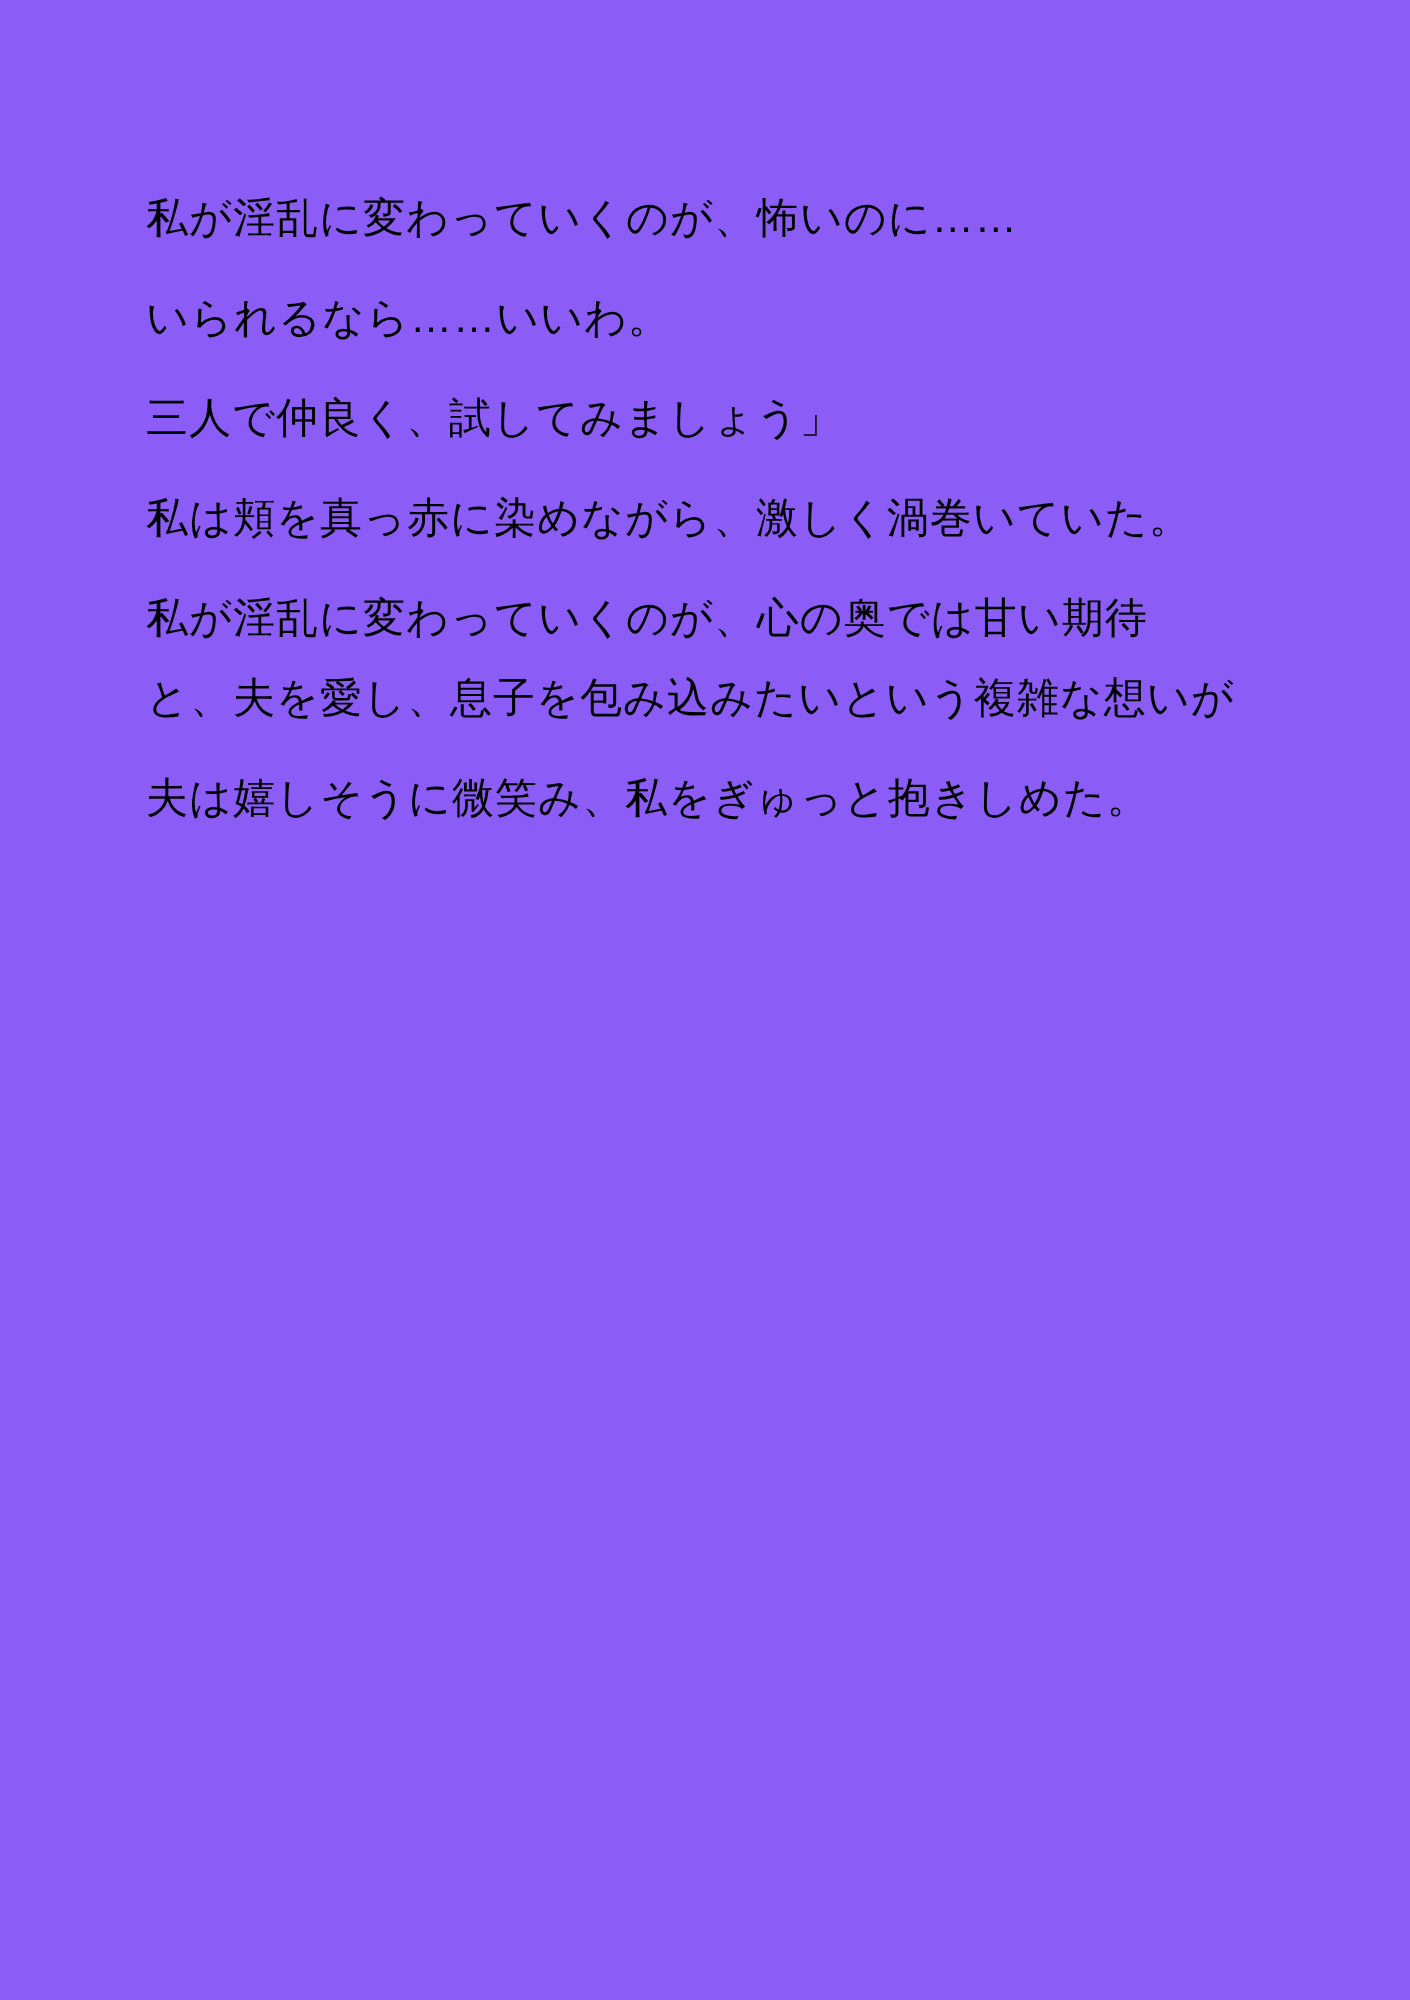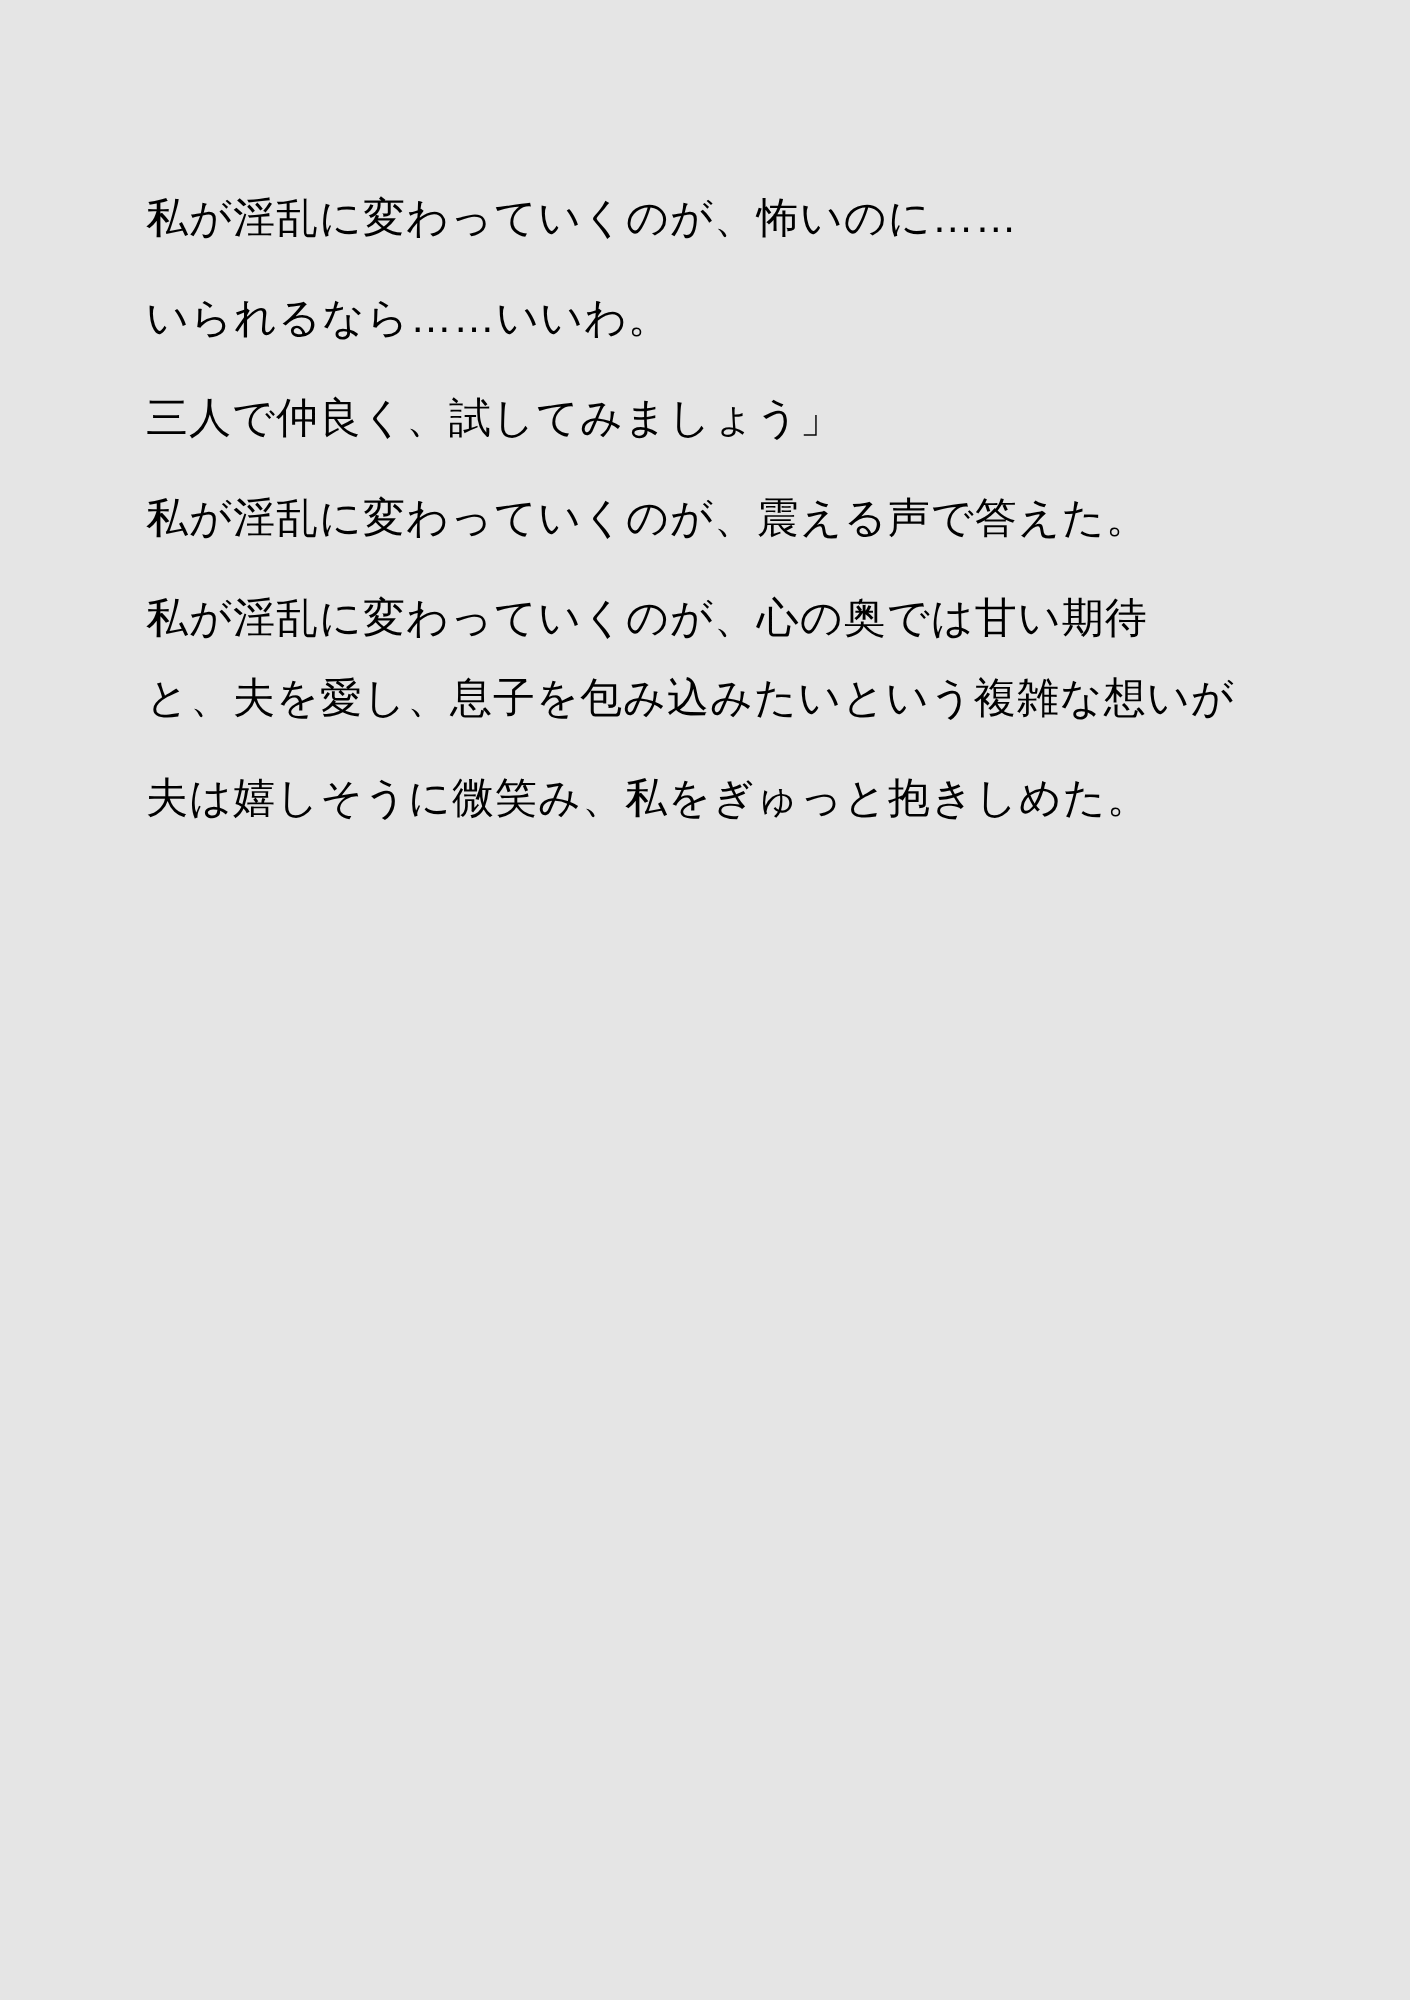--- a/index.html
+++ b/index.html
@@ -4,21 +4,21 @@
   <style>
     * { margin: 0; padding: 0; box-sizing: border-box; }
     html, body {
       background: #ffffff;
       font-family: "Liberation Sans", "DejaVu Sans", sans-serif;
     }
     .page {
       position: relative;
       width: 1410px;
       height: 2000px;
-      background: #e5e5e5;
+      background: #8b5cf6;
       overflow: hidden;
     }
     .text-block {
       position: absolute;
       left: 146px;
       top: 178px;
       width: 1150px;
       color: #000000;
     }
     .paragraph {
@@ -46,21 +46,21 @@
 
     <div class="paragraph">
       <div class="text-line">いられるなら……いいわ。</div>
     </div>
 
     <div class="paragraph">
       <div class="text-line">三人で仲良く、試してみましょう」</div>
     </div>
 
     <div class="paragraph">
-      <div class="text-line">私が淫乱に変わっていくのが、震える声で答えた。</div>
+      <div class="text-line">私は頬を真っ赤に染めながら、激しく渦巻いていた。</div>
     </div>
 
     <div class="paragraph">
       <div class="text-line">私が淫乱に変わっていくのが、心の奥では甘い期待</div>
       <div class="text-line">と、夫を愛し、息子を包み込みたいという複雑な想いが</div>
     </div>
 
     <div class="paragraph">
       <div class="text-line">夫は嬉しそうに微笑み、私をぎゅっと抱きしめた。</div>
     </div>

